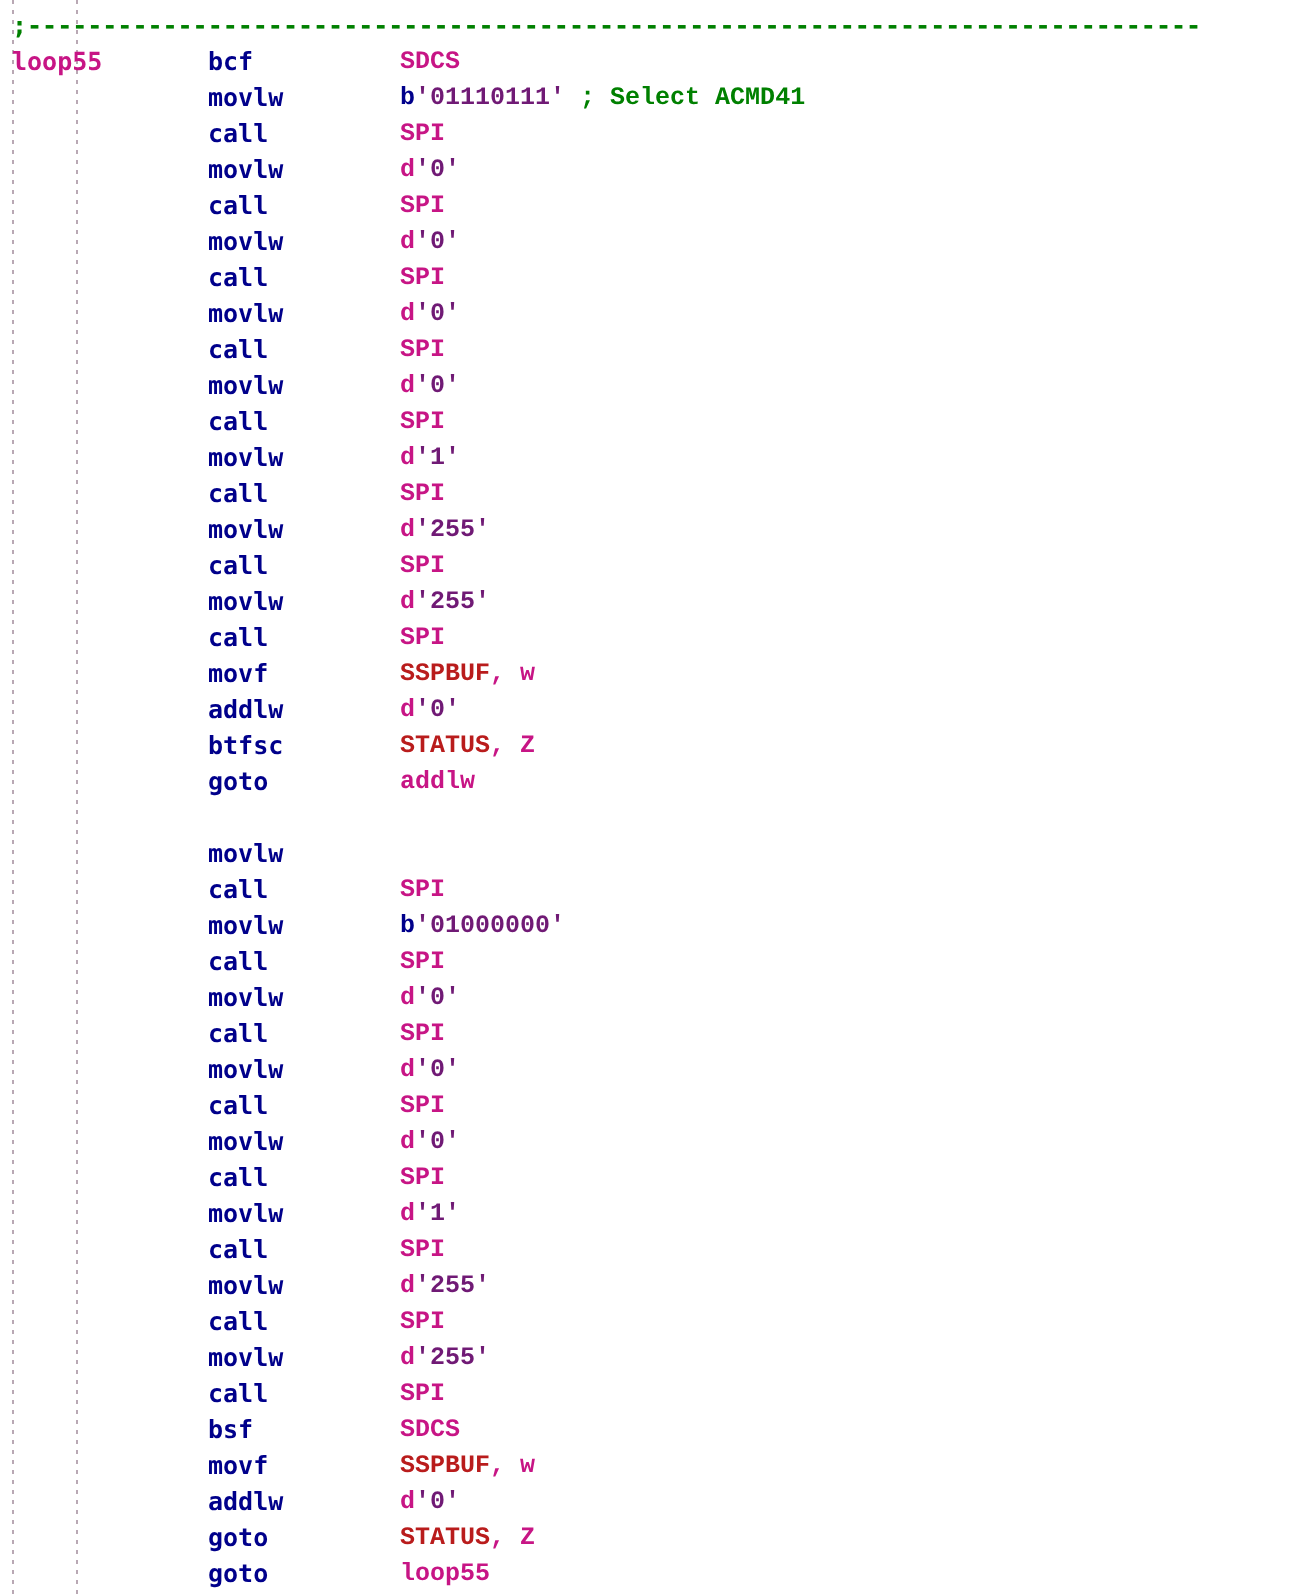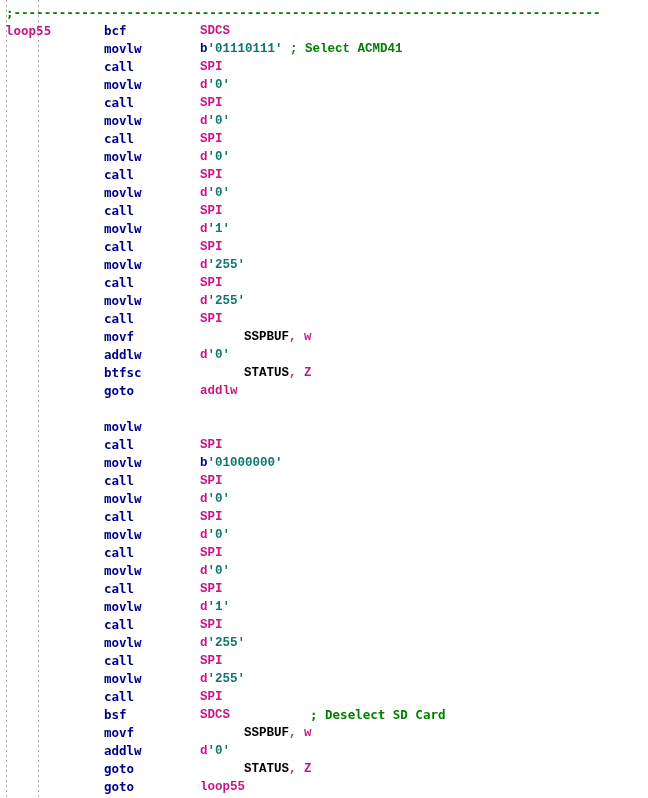--- a/index.html
+++ b/index.html
@@ -60,22 +60,22 @@
   .c-mnem    { left: 104px; }
   .c-oper    { left: 200px; font-family: Liberation Mono, monospace; }
   .c-comment { left: 310px; }
   .c-inline  { position: static; }
 
   
   .tok-comment  { color: #008000; }
   .tok-mnemonic { color: #00008b; }
   .tok-label    { color: #c71585; }
   .tok-symbol   { color: #c71585; }
-  .tok-sfr      { color: #000000; margin-left: 44px; }
-  .tok-number   { color: #0f766e; }
+  .tok-sfr      { color: #b91c1c; }
+  .tok-number   { color: #701a75; }
   .tok-radix-b  { color: #00008b; }
   .tok-radix-d  { color: #c71585; }
 
   .full-comment { left: 6px; }
 </style>
 </head>
 <body>
 
 <div id="editor">
   <div class="indent-guide" id="guide-1"></div>
@@ -113,19 +113,19 @@
       <div class="code-line"><span class="col c-mnem tok-mnemonic">movlw</span><span class="col c-oper"><span class="tok-radix-d">d</span><span class="tok-number">'0'</span></span></div>
       <div class="code-line"><span class="col c-mnem tok-mnemonic">call</span><span class="col c-oper"><span class="tok-symbol">SPI</span></span></div>
       <div class="code-line"><span class="col c-mnem tok-mnemonic">movlw</span><span class="col c-oper"><span class="tok-radix-d">d</span><span class="tok-number">'0'</span></span></div>
       <div class="code-line"><span class="col c-mnem tok-mnemonic">call</span><span class="col c-oper"><span class="tok-symbol">SPI</span></span></div>
       <div class="code-line"><span class="col c-mnem tok-mnemonic">movlw</span><span class="col c-oper"><span class="tok-radix-d">d</span><span class="tok-number">'1'</span></span></div>
       <div class="code-line"><span class="col c-mnem tok-mnemonic">call</span><span class="col c-oper"><span class="tok-symbol">SPI</span></span></div>
       <div class="code-line"><span class="col c-mnem tok-mnemonic">movlw</span><span class="col c-oper"><span class="tok-radix-d">d</span><span class="tok-number">'255'</span></span></div>
       <div class="code-line"><span class="col c-mnem tok-mnemonic">call</span><span class="col c-oper"><span class="tok-symbol">SPI</span></span></div>
       <div class="code-line"><span class="col c-mnem tok-mnemonic">movlw</span><span class="col c-oper"><span class="tok-radix-d">d</span><span class="tok-number">'255'</span></span></div>
       <div class="code-line"><span class="col c-mnem tok-mnemonic">call</span><span class="col c-oper"><span class="tok-symbol">SPI</span></span></div>
-      <div class="code-line"><span class="col c-mnem tok-mnemonic">bsf</span><span class="col c-oper"><span class="tok-symbol">SDCS</span></span><span class="col c-comment tok-comment">; Deselect SD Card</span></div>
+      <div class="code-line"><span class="col c-mnem tok-mnemonic">bsf</span><span class="col c-oper"><span class="tok-symbol">SDCS</span></span></div>
       <div class="code-line"><span class="col c-mnem tok-mnemonic">movf</span><span class="col c-oper"><span class="tok-sfr">SSPBUF</span><span class="tok-symbol">, w</span></span></div>
       <div class="code-line"><span class="col c-mnem tok-mnemonic">addlw</span><span class="col c-oper"><span class="tok-radix-d">d</span><span class="tok-number">'0'</span></span></div>
       <div class="code-line"><span class="col c-mnem tok-mnemonic">goto</span><span class="col c-oper"><span class="tok-sfr">STATUS</span><span class="tok-symbol">, Z</span></span></div>
       <div class="code-line"><span class="col c-mnem tok-mnemonic">goto</span><span class="col c-oper"><span class="tok-symbol">loop55</span></span></div>
     </div>
 </div>
 
 </body></html>

